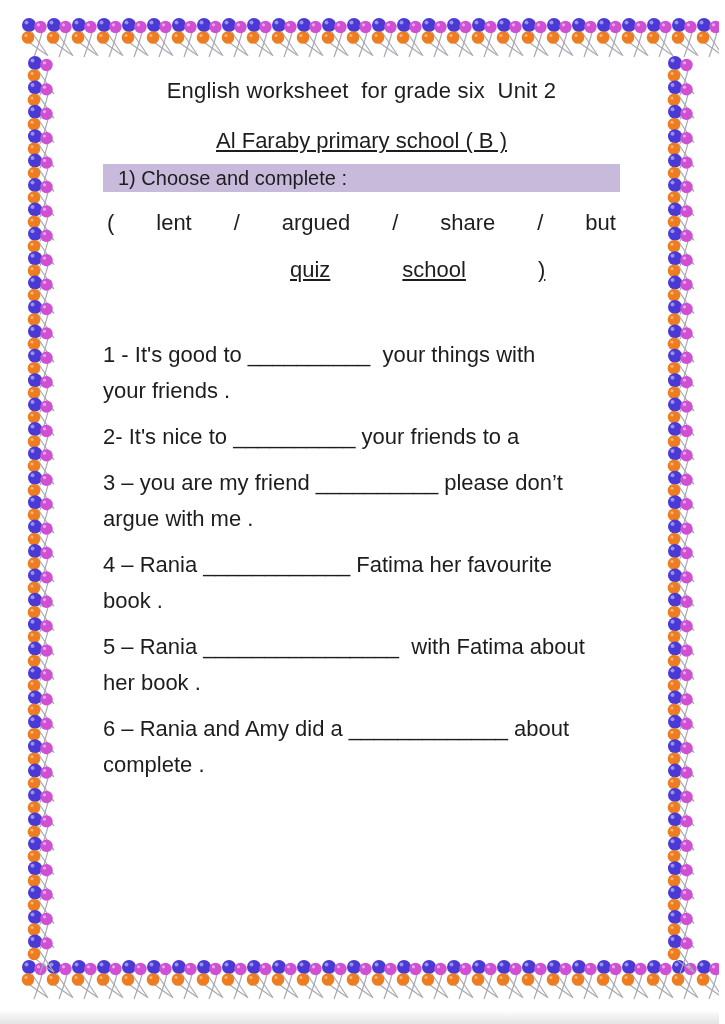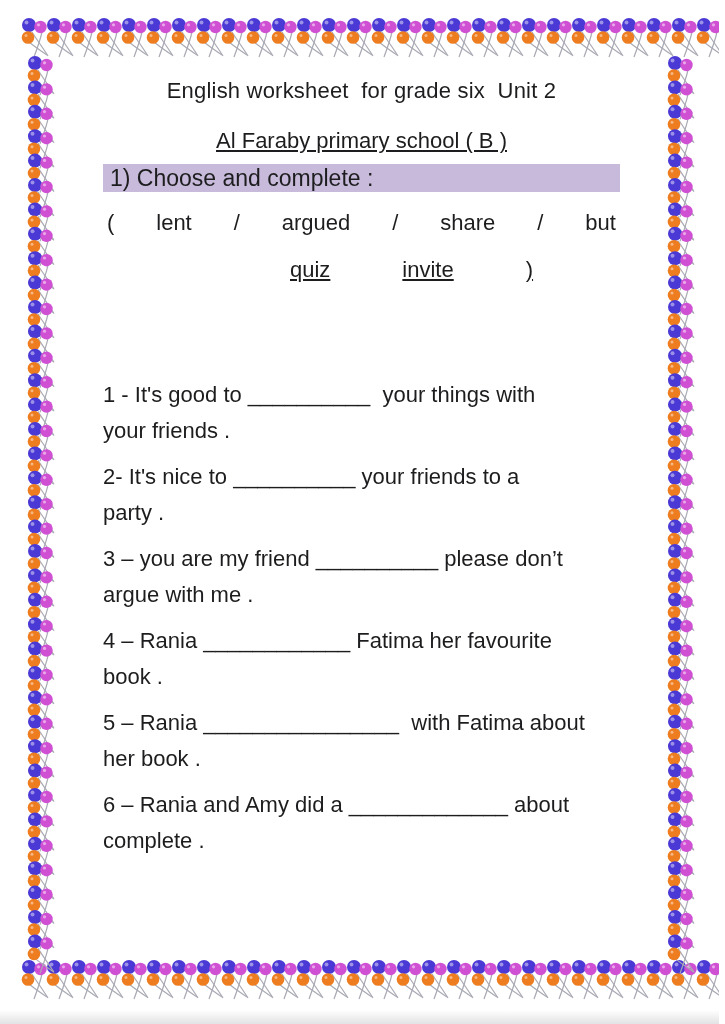--- a/index.html
+++ b/index.html
@@ -34,43 +34,43 @@
     line-height: 26px;
     text-align: center;
     white-space: pre;
     text-decoration: underline;
   }
   .band {
     margin-top: 10px;
     height: 28px;
     display: flex;
     align-items: center;
-    padding-left: 7px;
+    padding-left: 15px;
     box-sizing: border-box;
-    font-size: 23px;
+    font-size: 20px;
   }
   .wb-row1 {
     margin-top: 16px;
     display: flex;
     justify-content: space-between;
     font-size: 22px;
     line-height: 30px;
     padding: 0 4px 0 4px;
   }
   .wb-row2 {
     margin-top: 17px;
     display: flex;
     font-size: 22px;
     line-height: 30px;
     padding-left: 187px;
     text-decoration: underline;
   }
   .wb-row2 .wb-word { margin-right: 72px; }
   .wb-row2 .wb-word:last-child { margin-right: 0; }
-  .questions { margin-top: 92px; }
+  .questions { margin-top: 52px; }
   .question { margin-bottom: 10px; }
   .q-line {
     font-size: 22px;
     line-height: 36px;
     white-space: pre;
   }
   .bottom-smudge {
     position: absolute;
     left: 0; right: 0; bottom: 0;
     height: 14px;
@@ -242,33 +242,32 @@
         <span class="wb-word">lent</span>
         <span class="wb-word">/</span>
         <span class="wb-word">argued</span>
         <span class="wb-word">/</span>
         <span class="wb-word">share</span>
         <span class="wb-word">/</span>
         <span class="wb-word">but</span>
       </div>
       <div class="wb-row2">
         <span class="wb-word">quiz</span>
-        <span class="wb-word">invite</span>
+        <span class="wb-word">school</span>
         <span class="wb-word">)</span>
       </div>
     </div>
 
     <div class="questions">
       <div class="question">
         <div class="q-line">1 - It's good to __________  your things with</div>
         <div class="q-line">your friends .</div>
       </div>
       <div class="question">
         <div class="q-line">2- It's nice to __________ your friends to a</div>
-        <div class="q-line">party .</div>
       </div>
       <div class="question">
         <div class="q-line">3 – you are my friend __________ please don’t</div>
         <div class="q-line">argue with me .</div>
       </div>
       <div class="question">
         <div class="q-line">4 – Rania ____________ Fatima her favourite</div>
         <div class="q-line">book .</div>
       </div>
       <div class="question">

